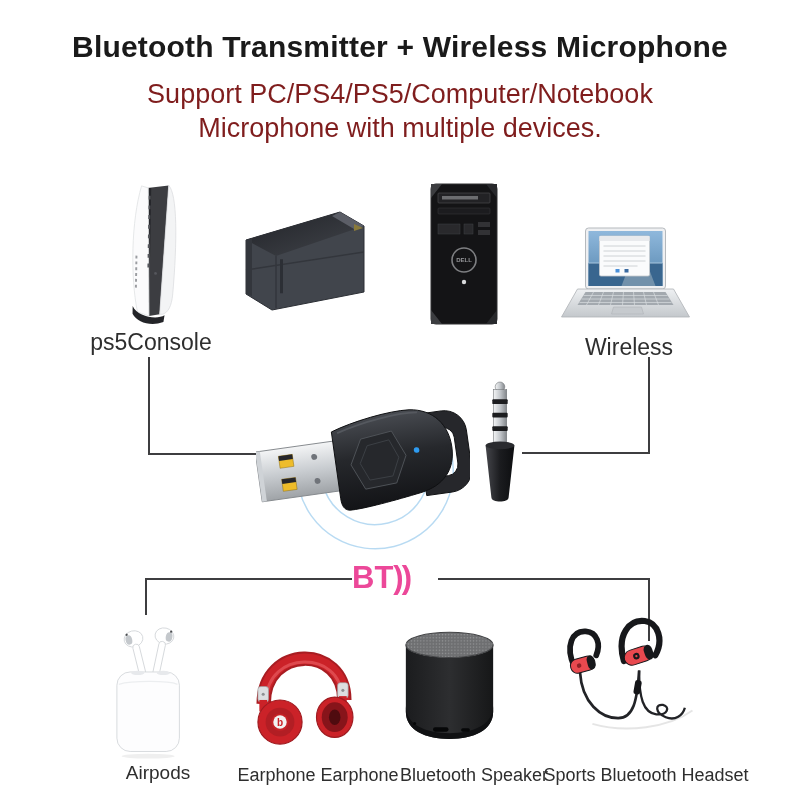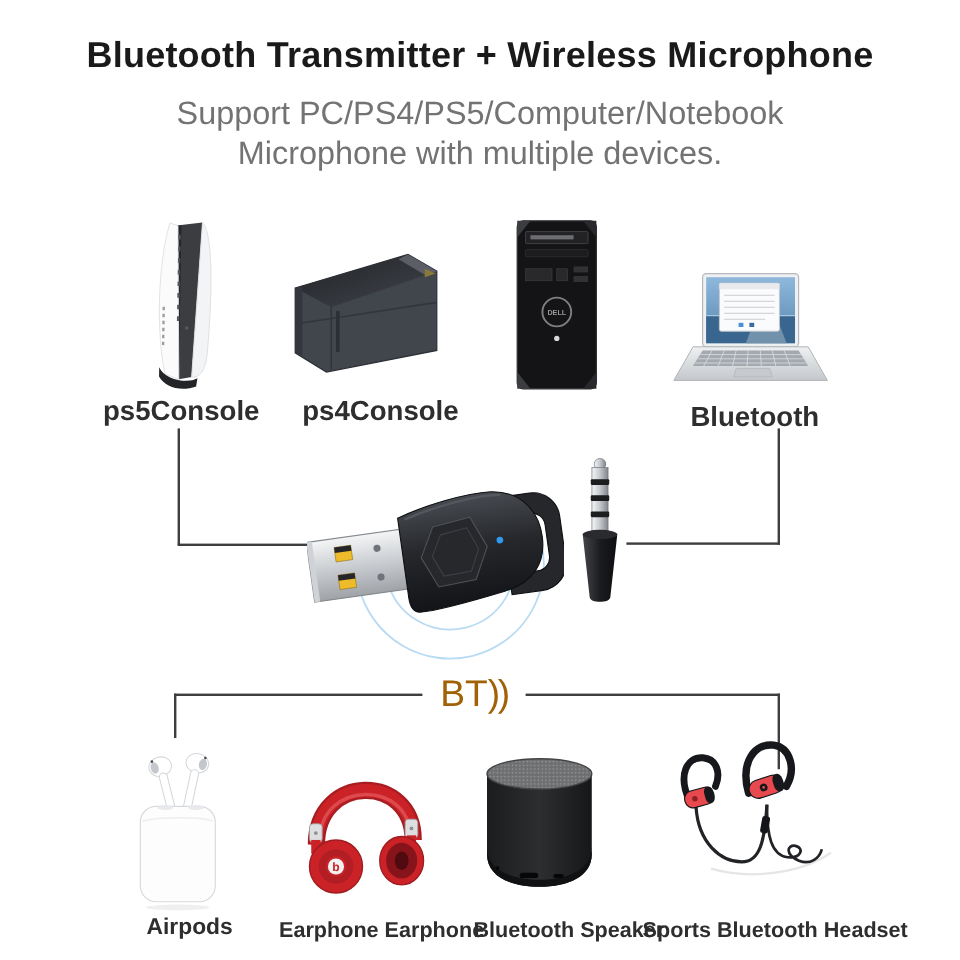--- a/index.html
+++ b/index.html
@@ -1,28 +1,28 @@
 <!DOCTYPE html>
 <html><head>
 <meta charset="utf-8">
 <style>
   html,body{margin:0;padding:0;background:#fff;}
   .canvas{position:relative;width:800px;height:800px;background:#ffffff;overflow:hidden;
           font-family:"Liberation Sans", sans-serif;}
   .abs{position:absolute;}
   .ctext{position:absolute;left:0;width:800px;text-align:center;white-space:nowrap;}
   .title{font-size:30px;font-weight:bold;color:#1a1a1a;letter-spacing:.2px;}
-  .subtitle{font-size:27px;font-weight:400;color:#737373;}
-  .dev-label{position:absolute;transform:translateX(-50%);font-weight:bold;color:#2e2e2e;white-space:nowrap;}
+  .subtitle{font-size:27px;font-weight:400;color:#7f1d1d;}
+  .dev-label{position:absolute;transform:translateX(-50%);font-weight:normal;color:#2e2e2e;white-space:nowrap;}
   .lbl-lg{font-size:23px;}
   .lbl-md{font-size:19px;}
   .lbl-sm{font-size:18px;}
   .line{position:absolute;background:#3e3e40;}
-  .bt-badge{position:absolute;left:352px;top:560px;width:86px;text-align:center;
-            font-size:31px;font-weight:normal;color:#a16207;letter-spacing:0;}
+  .bt-badge{position:absolute;left:352px;top:560px;width:86px;text-align:left;
+            font-size:31px;font-weight:bold;color:#ec4899;letter-spacing:0;}
   .bt-badge .waves{letter-spacing:-2px;}
   svg{display:block;}
 </style>
 </head>
 <body>
 
 <div class="canvas">
 
   <div class="ctext title" style="top:30px">Bluetooth Transmitter + Wireless Microphone</div>
   <div class="ctext subtitle" style="top:79px">Support PC/PS4/PS5/Computer/Notebook</div>
@@ -130,22 +130,21 @@
       <line x1="54" y1="65" x2="51" y2="78"></line>
         <line x1="64" y1="65" x2="63" y2="78"></line>
       <line x1="74" y1="65" x2="75" y2="78"></line>
         <line x1="84" y1="65" x2="87" y2="78"></line>
       <line x1="94" y1="65" x2="99" y2="78"></line>
     </g>
     <polygon points="54,80 82,80 84,87 52,87" fill="#c6cace" stroke="#b0b4b8" stroke-width="0.6"></polygon>
   </svg>
 
   <div class="dev-label lbl-lg" style="left:151px;top:329px">ps5Console</div>
-  <div class="dev-label lbl-lg" style="left:317px;top:329px">ps4Console</div>
-  <div class="dev-label lbl-lg" style="left:629px;top:334px">Bluetooth</div>
+  <div class="dev-label lbl-lg" style="left:629px;top:334px">Wireless</div>
 
   <div class="line" style="left:148px;top:357px;width:2px;height:97px"></div>
   <div class="line" style="left:648px;top:357px;width:2px;height:97px"></div>
   <div class="line" style="left:148px;top:453px;width:124px;height:2px"></div>
   <div class="line" style="left:522px;top:452px;width:128px;height:2px"></div>
 
   <svg class="abs" style="left:256px;top:398px" width="214" height="163" viewBox="0 0 230 175">
     <defs>
       <linearGradient id="gMetal" x1="0" y1="0" x2="0" y2="1">
         <stop offset="0" stop-color="#f4f5f6"></stop>

